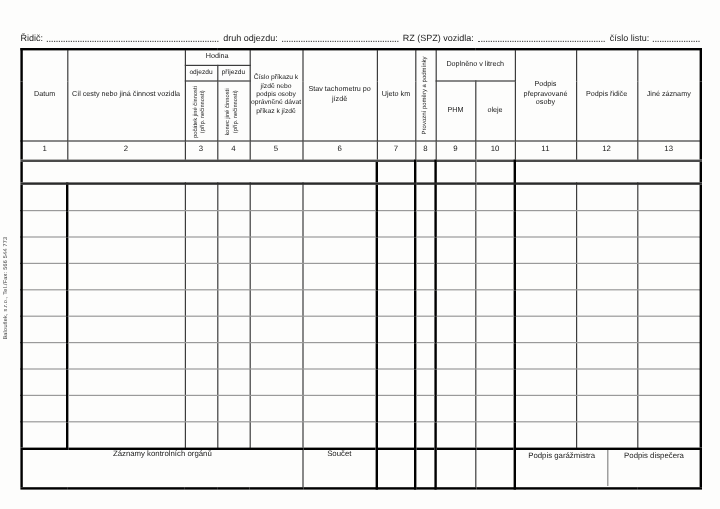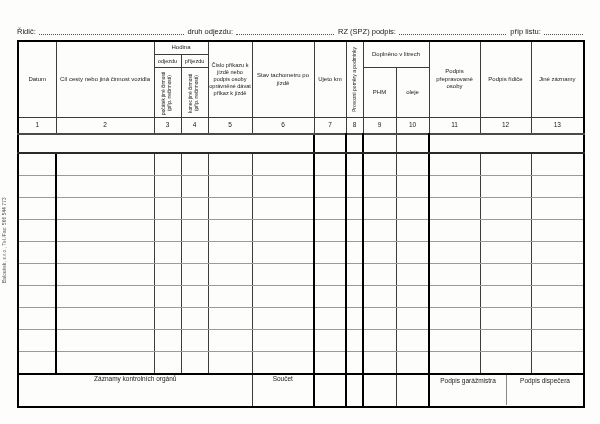--- a/index.html
+++ b/index.html
@@ -69,23 +69,23 @@
   .sigwrap .sig.first{border-right:1px solid #888;}
 </style>
 </head>
 <body>
 
 <div class="topline">
   <span class="lbl">Řidič:</span>
   <span class="dots d1"></span>
   <span class="lbl">druh odjezdu:</span>
   <span class="dots d2"></span>
-  <span class="lbl">RZ (SPZ) podpis:</span>
+  <span class="lbl">RZ (SPZ) vozidla:</span>
   <span class="dots d3"></span>
-  <span class="lbl">příp listu:</span>
+  <span class="lbl">číslo listu:</span>
   <span class="dots d4"></span>
 </div>
 
 <div class="sidenote">Baloušek, s.r.o., Tel./Fax: 566 544 773</div>
 
 <table class="tbl">
   <colgroup>
     <col style="width:38px">
       <col style="width:98px">
       <col style="width:27px">

